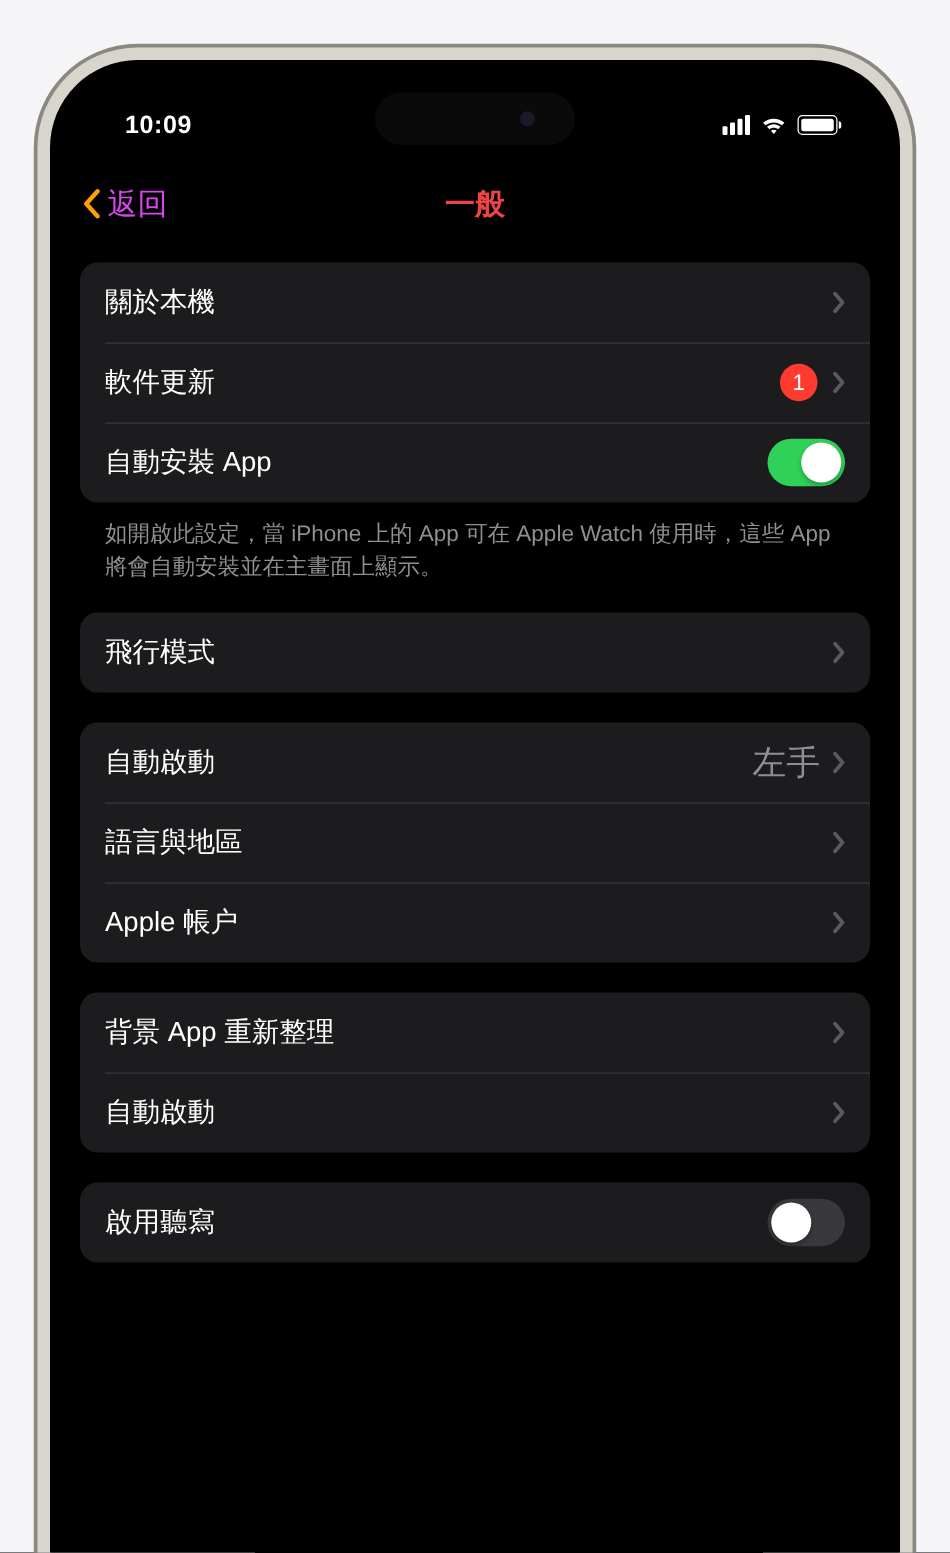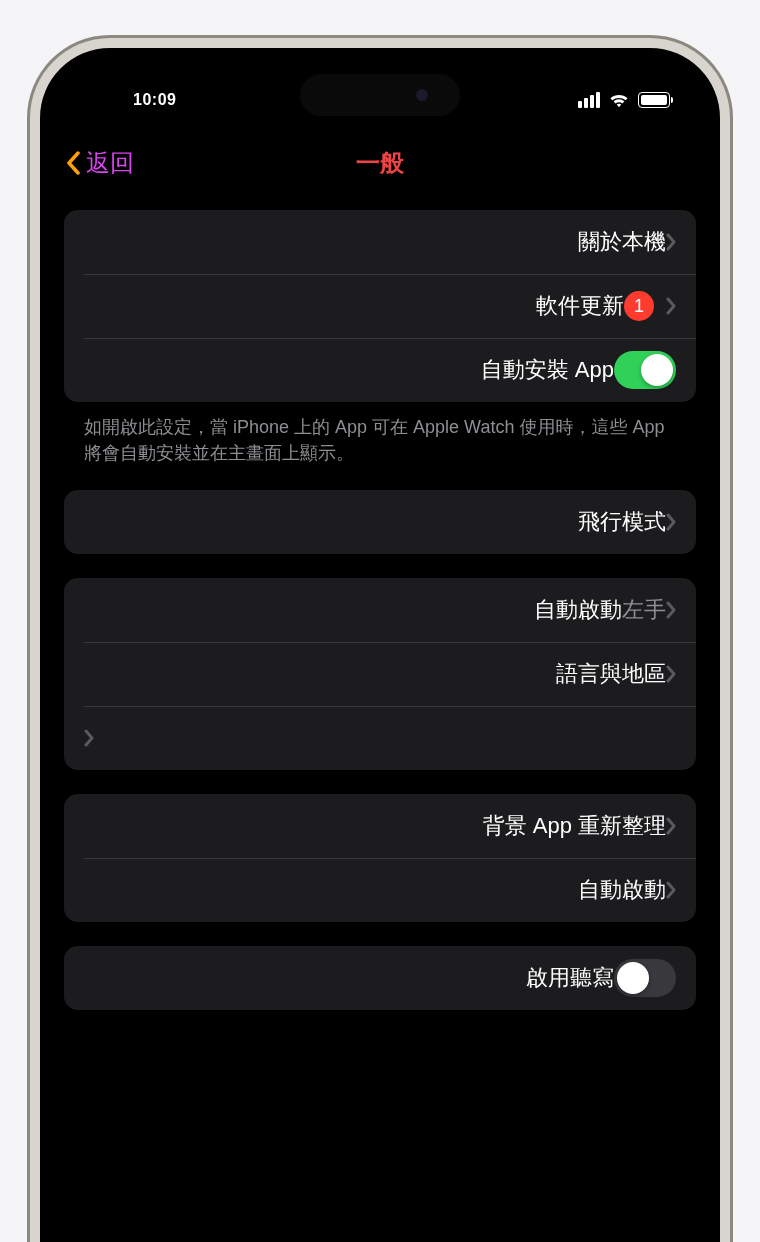--- a/index.html
+++ b/index.html
@@ -52,24 +52,23 @@
     }
     .status-bar {
       display: flex;
       justify-content: space-between;
       align-items: center;
       padding: 24px 50px 0 60px;
       height: 80px;
       color: #fff;
     }
     .status-time {
-      font-size: 16px;
+      font-size: 20px;
       font-weight: 600;
       letter-spacing: 0.5px;
-      margin-left: 33px;
     }
     .status-right {
       display: flex;
       align-items: center;
       gap: 8px;
     }
     .signal-bars {
       display: flex;
       align-items: flex-end;
       gap: 2px;
@@ -138,21 +137,20 @@
       font-weight: 600;
     }
     .content {
       padding: 0 24px;
     }
     .group {
       background: #1c1c1e;
       border-radius: 14px;
       overflow: hidden;
       margin-top: 24px;
-      text-align: right;
     }
     .group:first-child {
       margin-top: 12px;
     }
     .row {
       display: flex;
       align-items: center;
       min-height: 64px;
       padding: 0 20px;
       color: #fff;
@@ -166,21 +164,22 @@
       left: 20px;
       right: 0;
       height: 1px;
       background: #38383a;
     }
     .row-label {
       flex: 1;
     }
     .row-value {
       color: #8e8e93;
-      font-size: 22px;
+      font-size: 27px;
+      margin-right: 10px;
     }
     .badge {
       background: #ff3b30;
       color: #fff;
       min-width: 30px;
       height: 30px;
       border-radius: 15px;
       display: flex;
       align-items: center;
       justify-content: center;
@@ -311,20 +310,21 @@
             <path d="M2 2 L8 9 L2 16"></path>
           </svg>
       </div>
       <div class="row">
         <div class="row-label">語言與地區</div>
         <svg class="chevron" viewBox="0 0 10 18">
             <path d="M2 2 L8 9 L2 16"></path>
           </svg>
       </div>
       <div class="row">
+        <div class="row-label">Apple 帳户</div>
         <svg class="chevron" viewBox="0 0 10 18">
             <path d="M2 2 L8 9 L2 16"></path>
           </svg>
       </div>
     </div>
 
     <div class="group">
       <div class="row">
         <div class="row-label">背景 App 重新整理</div>
         <svg class="chevron" viewBox="0 0 10 18">

